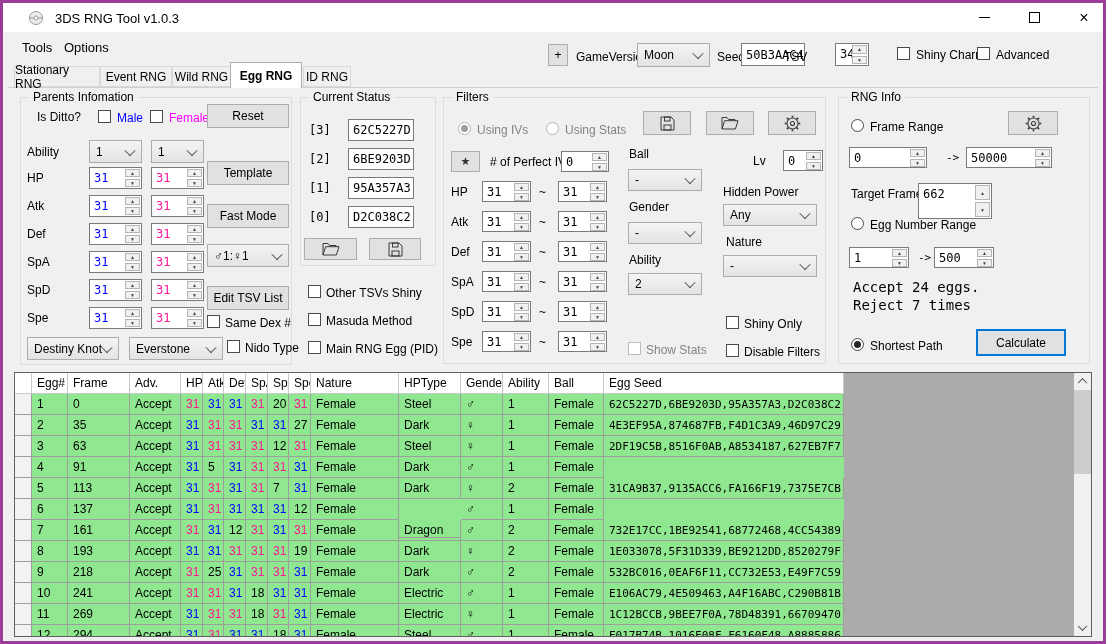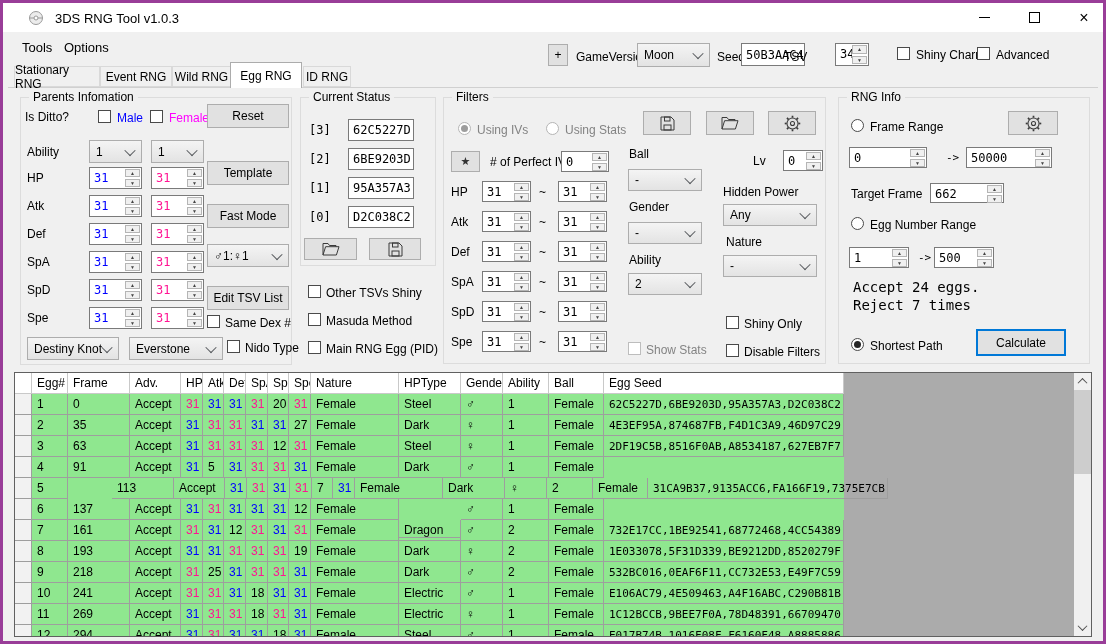--- a/index.html
+++ b/index.html
@@ -45,21 +45,21 @@
   .grp{position:absolute;border:1px solid #dcdcdc;box-sizing:border-box;}
   .grp-label{position:absolute;top:-8px;left:8px;background:#f0f0f0;padding:0 4px;font-size:12px;white-space:nowrap;}
   .c-blue{color:var(--male_blue,#0000ff);}
   .c-mag{color:var(--female_magenta,#ff00ff);}
   .c-pink{color:var(--iv_female,#ff1493);}
   .c-gray{color:#838383;}
   
   .tabline{position:absolute;left:8px;top:87px;width:1090px;height:1px;background:#d0d0d0;}
   .tab{position:absolute;top:66px;height:21px;background:#f0f0f0;border:1px solid #d9d9d9;
     box-sizing:border-box;display:flex;align-items:center;justify-content:center;font-size:12px;}
-  .tab.sel{top:62px;height:26px;background:#fff;border:1px solid #acacac;border-bottom:none;z-index:5;}
+  .tab.sel{top:62px;height:26px;background:#fff;border:1px solid #acacac;border-bottom:none;z-index:5;font-weight:bold;}
   
   #grid{position:absolute;left:14px;top:372px;width:1078px;height:265px;background:#ababab;
     border:1px solid #606060;box-sizing:border-box;overflow:hidden;}
   .g-rows{position:absolute;left:0;top:0;}
   .g-row{display:flex;height:21px;background:var(--row_green,#8fe78f);width:829px;}
   .g-row.g-head{background:#fff;}
   .g-cell{box-sizing:border-box;border-right:1px solid #9e9e9e;border-bottom:1px solid #9e9e9e;
     padding:3px 0 0 5px;font-size:12px;overflow:hidden;white-space:nowrap;flex:none;}
   .g-head .g-cell{border-color:#c9c9c9;}
   .g-cell.c0{background:#f2f2f2;}
@@ -131,21 +131,21 @@
 
   <div class="tabline"></div>
   <div class="tab" style="left:14px;width:86px">Stationary RNG</div>
   <div class="tab" style="left:100px;width:72px">Event RNG</div>
   <div class="tab" style="left:172px;width:59px">Wild RNG</div>
   <div class="tab sel" style="left:230px;width:72px">Egg RNG</div>
   <div class="tab" style="left:303px;width:48px">ID RNG</div>
 
   <div class="grp" style="left:20px;top:97px;width:272px;height:268px">
     <span class="grp-label">Parents Infomation</span>
-    <span class="lbl" style="left:4px;top:12px">Is Ditto?</span>
+    <span class="lbl" style="left:16px;top:12px">Is Ditto?</span>
     <i class="cb" style="left:77px;top:12px"></i>
     <span class="lbl c-blue" style="left:96px;top:13px">Male</span>
     <i class="cb" style="left:129px;top:12px"></i>
     <span class="lbl c-mag" style="left:148px;top:13px">Female</span>
     <div class="btn" style="left:186px;top:6px;width:82px;height:24px">Reset</div>
 
     <span class="lbl" style="left:6px;top:47px">Ability</span>
     <div class="combo" style="left:68px;top:42px;width:53px">
       <span>1</span>
         <i class="cv"></i>
@@ -514,21 +514,21 @@
       </div>
     <span class="lbl mono" style="left:107px;top:53px;font-size:11px">-&gt;</span>
     <div class="nud" style="left:127px;top:49px;width:86px;height:21px">
         <span class="nud-val">50000</span>
         <span class="nud-btns">
           <i class="up"></i>
           <i class="dn"></i>
         </span>
       </div>
     <span class="lbl" style="left:12px;top:89px">Target Frame</span>
-    <div class="nud" style="left:91px;top:85px;width:74px;height:20px">
+    <div class="nud" style="left:79px;top:85px;width:74px;height:36px">
         <span class="nud-val">662</span>
         <span class="nud-btns">
           <i class="up"></i>
           <i class="dn"></i>
         </span>
       </div>
     <i class="rad" style="left:12px;top:119px"></i>
     <span class="lbl" style="left:31px;top:120px">Egg Number Range</span>
     <div class="nud" style="left:10px;top:149px;width:60px;height:21px">
         <span class="nud-val">1</span>
@@ -639,21 +639,21 @@
           <div class="g-cell c9 iv-m" style="width: 22px;">31</div>
           <div class="g-cell c10" style="width: 88px;">Female</div>
           <div class="g-cell c11" style="width: 62px;">Dark</div>
           <div class="g-cell c12" style="width: 42px;">♂</div>
           <div class="g-cell c13" style="width: 46px;">1</div>
           <div class="g-cell c14" style="width: 55px;">Female</div>
         </div>
         <div class="g-row">
           <div class="g-cell c0" style="width: 17px;"></div>
           <div class="g-cell c1" style="width: 36px;">5</div>
-          <div class="g-cell c2" style="width: 62px; margin-left: 44px;">113</div>
+          <div class="g-cell c2" style="width: 62px;">113</div>
           <div class="g-cell c3" style="width: 51px;">Accept</div>
           <div class="g-cell c4 iv-m" style="width: 22px;">31</div>
           <div class="g-cell c5 iv-f" style="width: 21px;">31</div>
           <div class="g-cell c6 iv-m" style="width: 22px;">31</div>
           <div class="g-cell c7 iv-f" style="width: 22px;">31</div>
           <div class="g-cell c8 iv-r" style="width: 21px;">7</div>
           <div class="g-cell c9 iv-m" style="width: 22px;">31</div>
           <div class="g-cell c10" style="width: 88px;">Female</div>
           <div class="g-cell c11" style="width: 62px;">Dark</div>
           <div class="g-cell c12" style="width: 42px;">♀</div>

